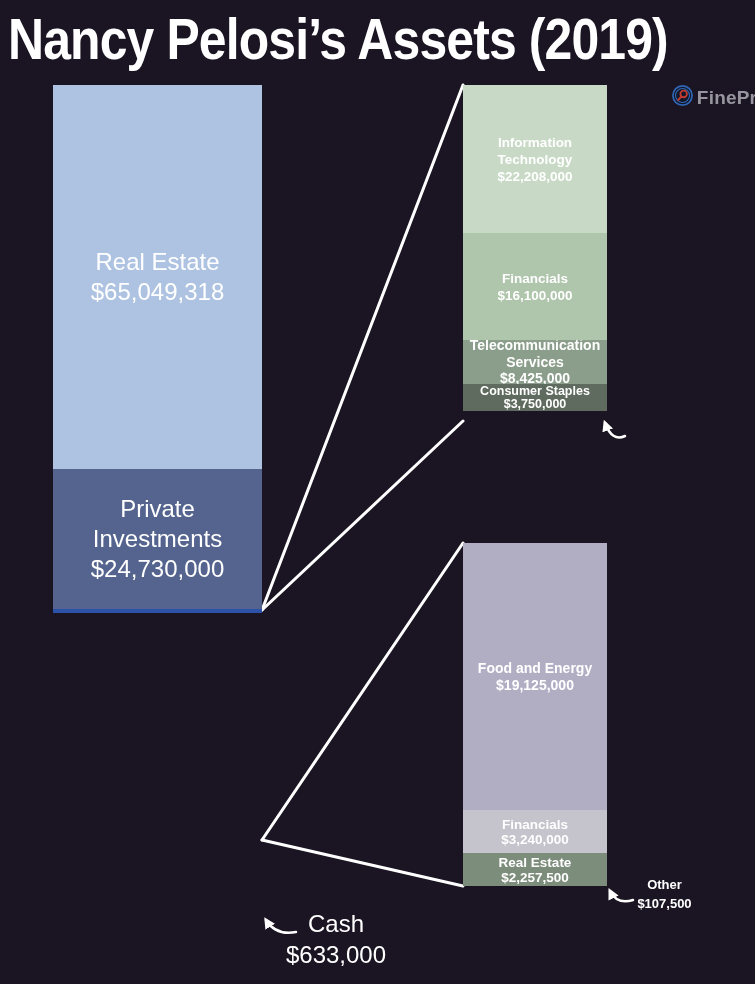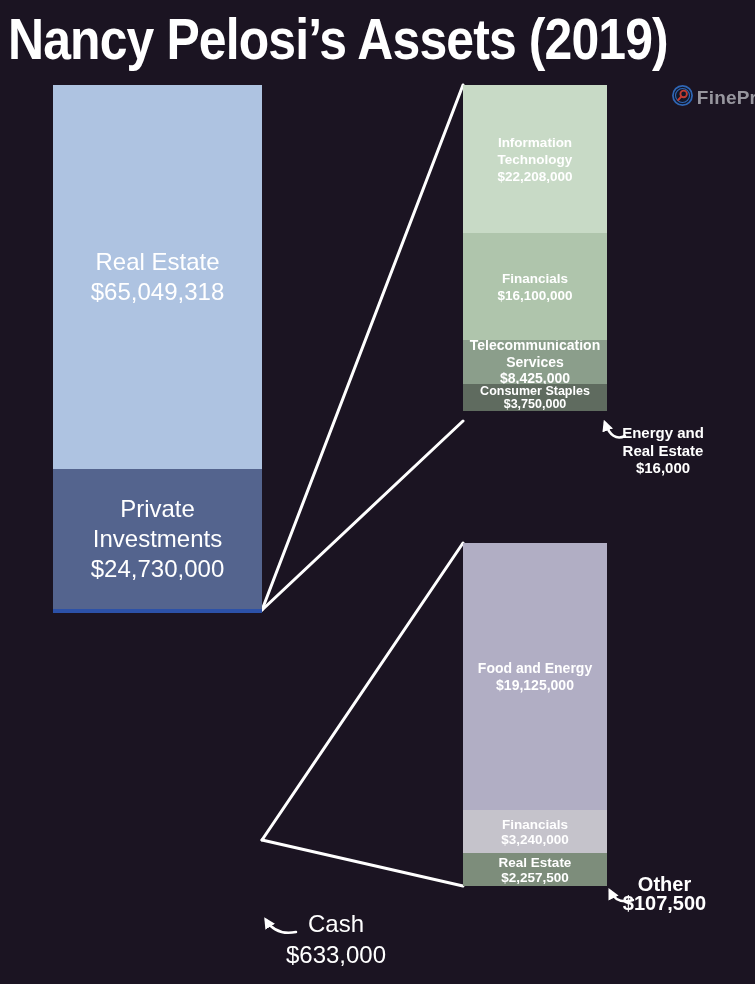--- a/index.html
+++ b/index.html
@@ -42,21 +42,21 @@
   .seg-tel .seg-name{max-width:140px;}
   .seg-cs{height:27px;font-size:12.5px;line-height:13px;}
 
   .pbar{left:463px;top:543px;width:144px;}
   .seg-ft{height:267px;font-size:14px;line-height:17px;}
   .seg-pfin{height:43px;font-size:13.5px;line-height:15px;}
   .seg-pre{height:33px;font-size:13.5px;line-height:15px;}
 
   .callout{position:absolute;color:#fff;text-align:center;font-weight:700;}
   .callout-energy{left:606px;top:424px;width:114px;font-size:15px;line-height:17.5px;}
-  .callout-other{left:614px;top:875px;width:101px;font-size:20px;line-height:19px;}
+  .callout-other{left:614px;top:875px;width:101px;font-size:13px;line-height:19px;}
   .callout-cash{left:270px;top:908px;width:132px;font-size:24px;line-height:31px;font-weight:400;}
 </style>
 </head>
 <body>
 
 <div class="stage" style="background-color: rgb(27, 20, 34); padding-left: 39px;">
 
   <h1 class="title">Nancy Pelosi’s Assets (2019)</h1>
 
   <div class="brand">
@@ -125,24 +125,20 @@
     <div class="seg seg-pfin" style="background-color: rgb(197, 195, 203);">
       <span class="seg-name">Financials</span>
       <span class="seg-value">$3,240,000</span>
     </div>
     <div class="seg seg-pre" style="background-color: rgb(125, 141, 123);">
       <span class="seg-name">Real Estate</span>
       <span class="seg-value">$2,257,500</span>
     </div>
   </div>
 
-  <div class="callout callout-energy">
-    <span class="seg-name">Energy and Real Estate</span>
-    <span class="seg-value">$16,000</span>
-  </div>
 
   <div class="callout callout-other">
     <span class="seg-name">Other</span>
     <span class="seg-value">$107,500</span>
   </div>
 
   <div class="callout callout-cash">
     <span class="seg-name">Cash</span>
     <span class="seg-value">$633,000</span>
   </div>

